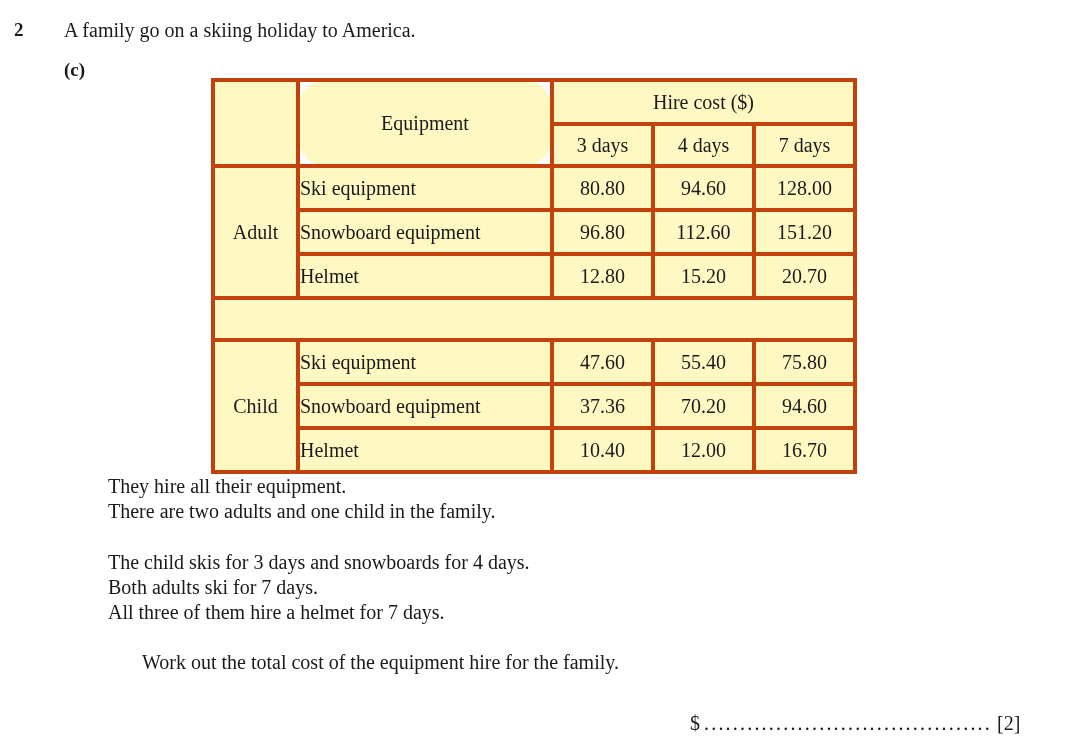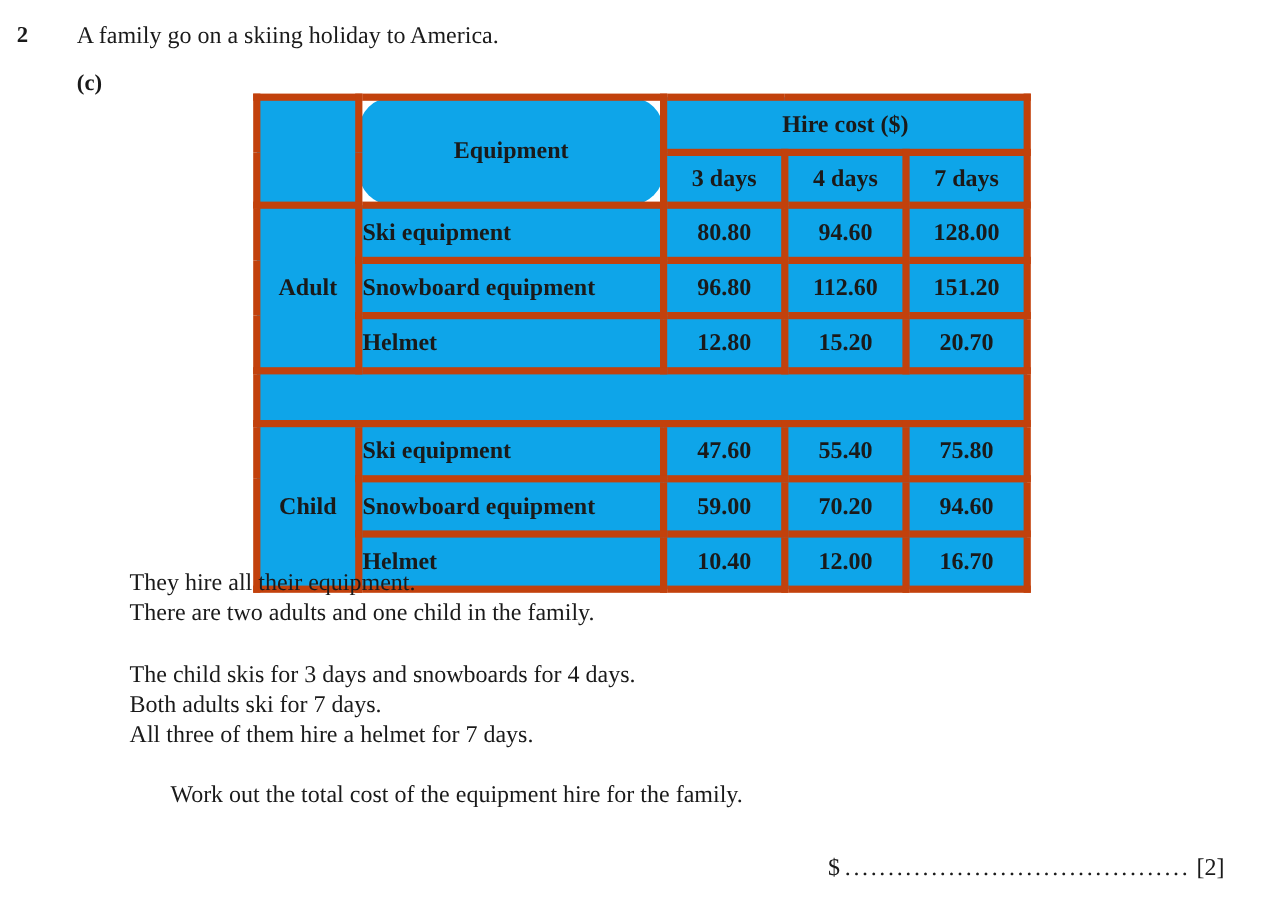--- a/index.html
+++ b/index.html
@@ -57,24 +57,24 @@
   }
   table.hire {
     border-collapse: collapse;
     table-layout: fixed;
     font-size: 20px;
     color: #1a1a1a;
     background: #ffffff;
   }
   table.hire td,
   table.hire th {
-    border: 6px solid #c2410c;
-    font-weight: bold;
+    border: 4px solid #c2410c;
+    font-weight: normal;
     padding: 0;
-    background: #0ea5e9;
+    background: #fef9c3;
   }
   
   .col-cat   { width: 85px; }
   .col-equip { width: 254px; }
   .col-day   { width: 101px; }
 
   .cell-cat {
     text-align: center;
     vertical-align: middle;
     font-size: 20px;
@@ -212,21 +212,21 @@
 
       <tr class="row-data">
         <td class="cell-cat" rowspan="3">Child</td>
         <td class="cell-equip">Ski equipment</td>
         <td class="cell-num">47.60</td>
         <td class="cell-num">55.40</td>
         <td class="cell-num">75.80</td>
       </tr>
       <tr class="row-data">
         <td class="cell-equip">Snowboard equipment</td>
-        <td class="cell-num">59.00</td>
+        <td class="cell-num">37.36</td>
         <td class="cell-num">70.20</td>
         <td class="cell-num">94.60</td>
       </tr>
       <tr class="row-data">
         <td class="cell-equip">Helmet</td>
         <td class="cell-num">10.40</td>
         <td class="cell-num">12.00</td>
         <td class="cell-num">16.70</td>
       </tr>
     </tbody>

